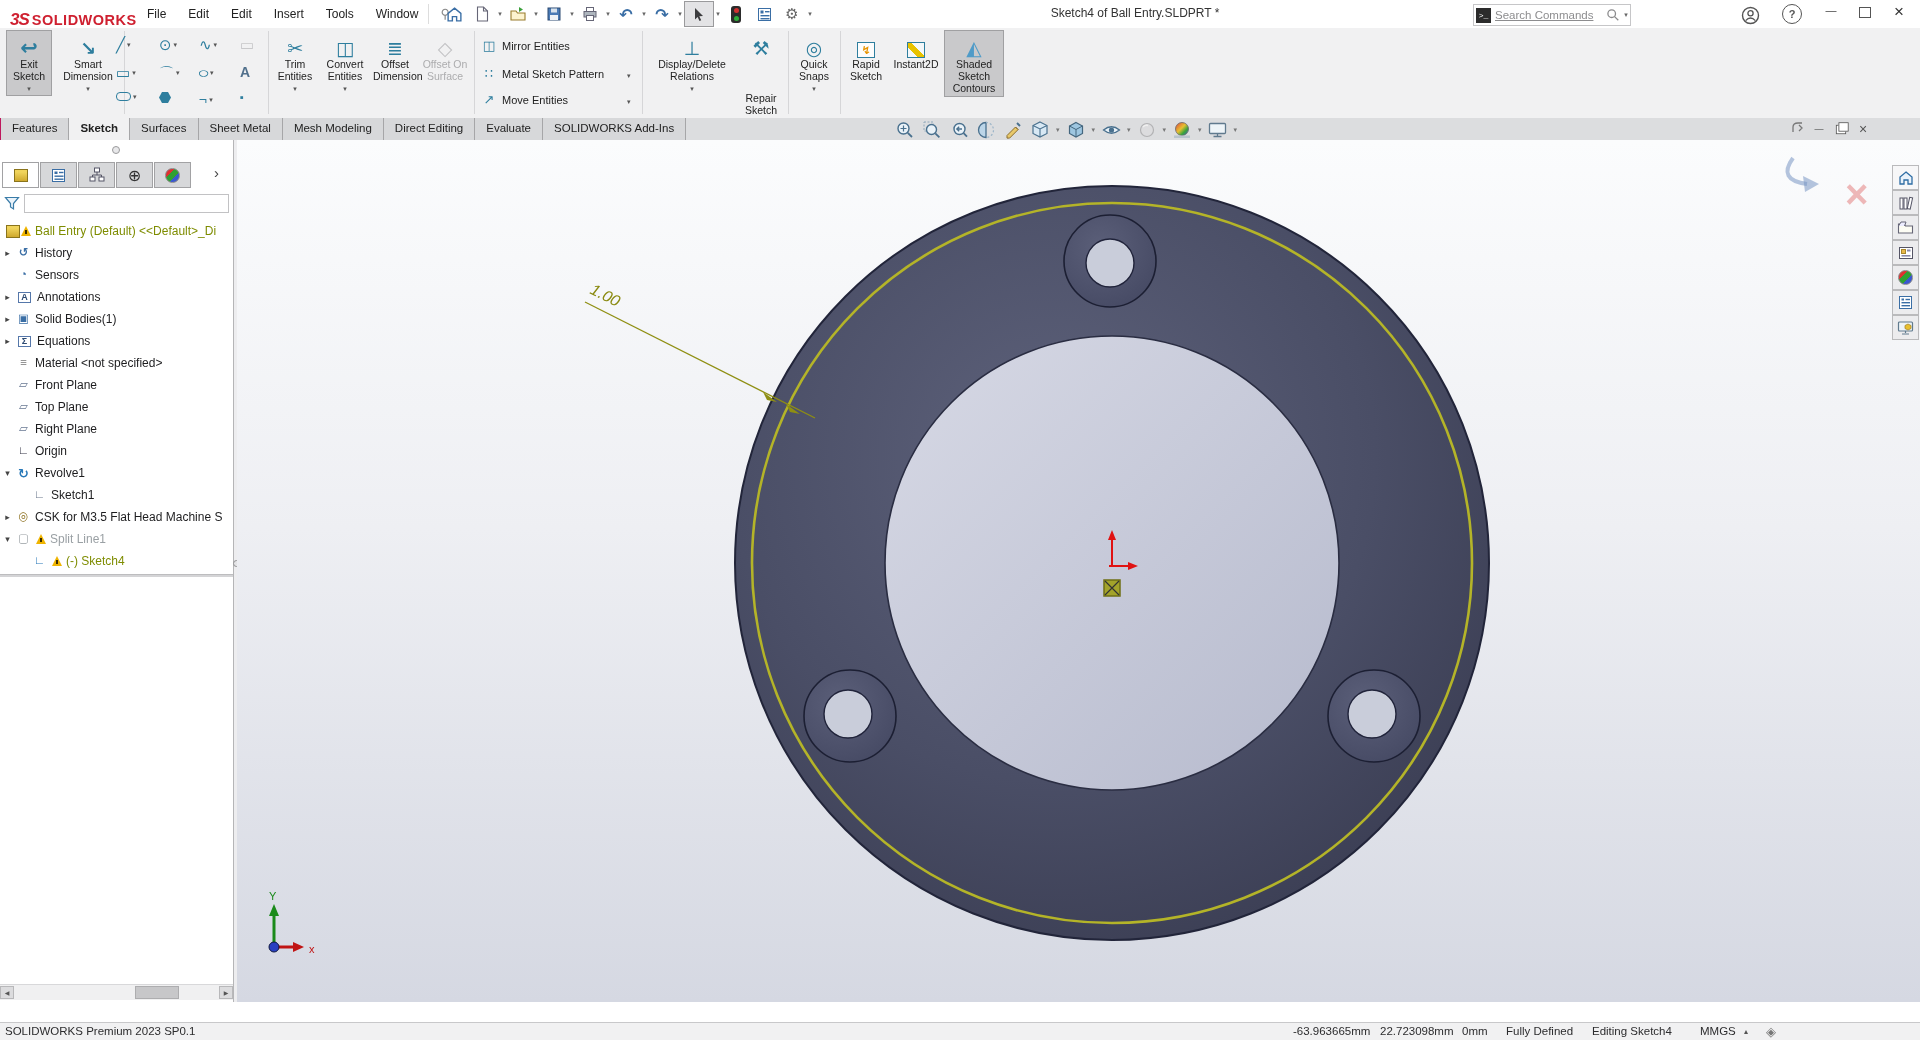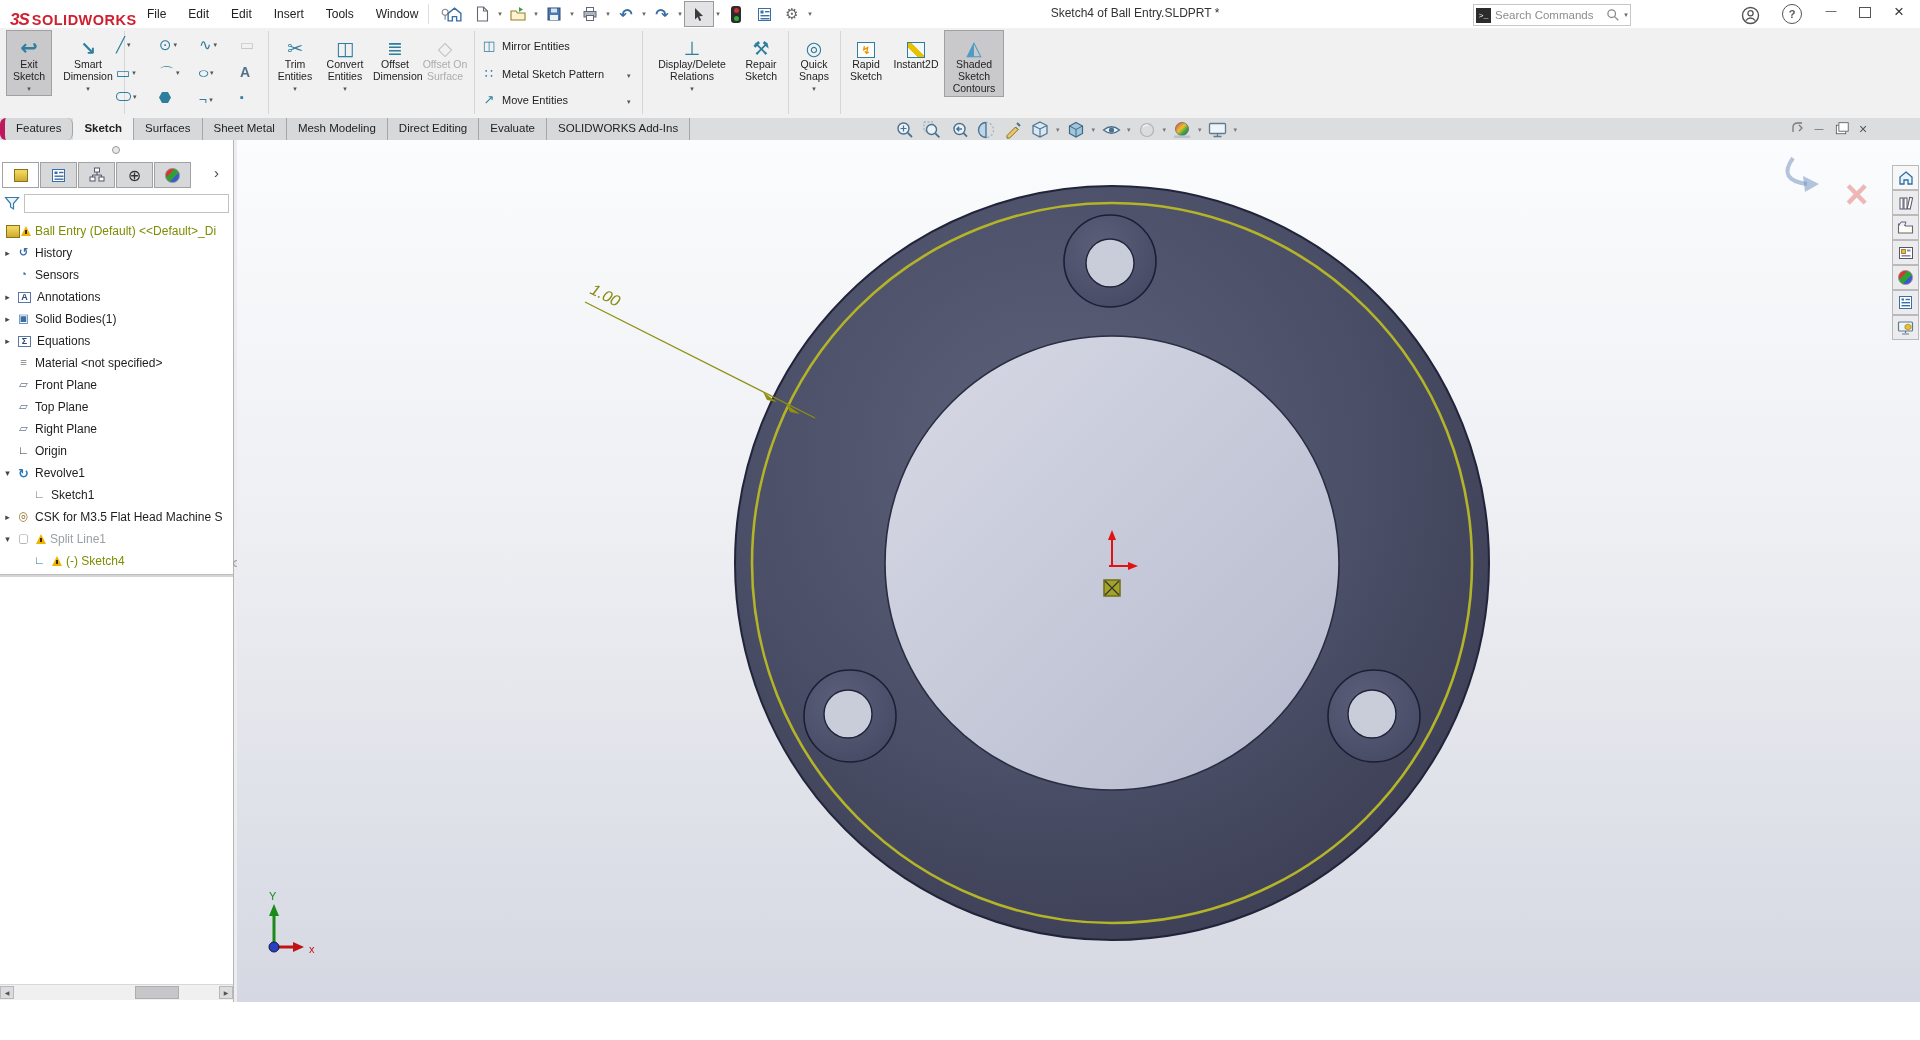--- a/index.html
+++ b/index.html
@@ -14,21 +14,21 @@
   .menu-item{padding:0 11px;font-size:12px;line-height:28px;color:#222;cursor:default;}
   .qbtn{width:28px;height:24px;display:flex;align-items:center;justify-content:center;}
   .qcaret{font-size:7px;color:#666;width:8px;text-align:center;}
   .selbox{border:1px solid #9a9a9c;background:#e3e3e5;}
   .traffic{width:10px;height:17px;background:#2b2b2b;border-radius:3px;position:relative;}
   .traffic i{position:absolute;left:2.5px;width:5px;height:5px;border-radius:50%;}
   .traffic .r{top:2px;background:#d03030;}
   .traffic .g{bottom:2px;background:#2fae3a;}
   .searchbox{position:absolute;left:1473px;top:4px;width:156px;height:20px;background:#fff;border:1px solid #c6c6c8;display:flex;align-items:center;}
   .prompt-ic{background:#2b2b2b;color:#fff;font-family:"Liberation Mono","DejaVu Sans Mono",monospace;font-size:8px;width:15px;height:15px;display:flex;align-items:center;justify-content:center;margin:0 4px 0 2px;}
-  .search-ph{flex:1;font-size:11.5px;color:#8d8d8f;}
+  .search-ph{flex:1;font-size:11.5px;color:#8d8d8f;text-decoration:underline;}
   .circbtn{width:18px;height:18px;border:1.4px solid #555;border-radius:50%;display:flex;align-items:center;justify-content:center;font-size:11px;color:#555;font-weight:bold;}
   .restore-ic{position:relative;width:10px;height:9px;border:1px solid #555;background:#fff;}
   .restore-ic:before{content:"";position:absolute;left:2px;top:-4px;width:10px;height:9px;border:1px solid #555;background:#fff;z-index:-1;}
   
   .ribbon{position:absolute;left:0;top:28px;width:1920px;height:90px;background:#f1f1f2;border-bottom:1px solid #c2c2c4;}
   .rsep{position:absolute;top:3px;width:1px;height:83px;background:#d6d6d8;}
   .bigbtn{position:absolute;top:3px;display:flex;flex-direction:column;align-items:center;text-align:center;font-size:10.5px;line-height:1.15;color:#222;cursor:default;}
   .bigbtn .bicon{height:27px;display:flex;align-items:flex-end;justify-content:center;color:#2e7e9e;font-size:19px;line-height:1;}
   .bigbtn .bcaret{font-size:7px;color:#555;margin-top:3px;}
   .pressed{background:#c9c9cb;border:1px solid #a0a0a2;top:2px;padding-bottom:2px;}
@@ -39,21 +39,21 @@
   .rowbtn{position:absolute;display:flex;align-items:center;font-size:11px;color:#222;}
   .rowbtn .ric{color:#2e7e9e;font-size:13px;width:18px;text-align:center;margin-right:4px;}
   .slot-ic{width:13px;height:7px;border:1.5px solid #2e7e9e;border-radius:4px;}
   .hex-ic{width:12px;height:11px;background:#2e7e9e;clip-path:polygon(25% 0,75% 0,100% 50%,75% 100%,25% 100%,0 50%);}
   .i2d-ic{width:16px;height:14px;border:1.5px solid #2e7e9e;background:linear-gradient(45deg,#f4f8fa 32%,#e8c200 32%,#e8c200 58%,#f4f8fa 58%);}
   .rapid-box{width:16px;height:14px;border:1.5px solid #2e7e9e;background:#fdfdfd;display:flex;align-items:center;justify-content:center;font-size:11px;color:#e89400;font-weight:bold;}
   .winctl{font-size:12px;color:#555;width:22px;text-align:center;}
   
   .ctabs{position:absolute;left:0;top:118px;width:1920px;height:22px;background:#dcdddf;border-bottom:1px solid #97979b;display:flex;align-items:stretch;}
   .ctab{padding:0 11px;font-size:11.5px;line-height:21px;color:#222;background:#d7d8da;border-right:1px solid #a6a6a8;cursor:default;}
-  .ctab:first-child{border-left:5px solid #be185d;border-radius:6px;}
+  .ctab:first-child{border-left:1px solid #be185d;}
   .ctab.active{background:#f1f1f2;font-weight:bold;}
   
   .hud{position:absolute;left:893px;top:118px;height:23px;display:flex;align-items:center;gap:3px;}
   .hudbtn{width:24px;height:21px;display:flex;align-items:center;justify-content:center;}
   .hudcaret{font-size:7px;color:#777;margin:0 1px;}
   
   .panel{position:absolute;left:0;top:140px;width:233px;height:862px;background:#fff;border-right:1px solid #b5b5b7;}
   .panel-dot{position:absolute;left:112px;top:6px;width:6px;height:6px;border:1px solid #9a9a9c;border-radius:50%;background:#e8e8ea;}
   .ptab{position:absolute;top:22px;width:37px;height:26px;background:#d7d8da;border:1px solid #a2a2a4;display:flex;align-items:center;justify-content:center;box-sizing:border-box;}
   .ptab.active{background:#fff;}
@@ -297,21 +297,21 @@
     <span class="abs gcaret" style="left:625px;top:70px;">▾</span>
 
     <div class="rsep" style="left:642px;"></div>
     <div class="bigbtn" style="left:648px;width:88px;">
       <span class="bicon">⊥</span>
       <span style="width:86px;">Display/Delete Relations</span>
       <span class="bcaret">▾</span>
     </div>
     <div class="bigbtn" style="left:738px;width:46px;">
       <span class="bicon">⚒</span>
-      <span style="width:44px;">Repair Sketch</span>
+      <span style="width:44px;margin-top:34px;">Repair Sketch</span>
     </div>
     <div class="rsep" style="left:788px;"></div>
     <div class="bigbtn" style="left:792px;width:44px;">
       <span class="bicon">◎</span>
       <span style="width:42px;">Quick Snaps</span>
       <span class="bcaret">▾</span>
     </div>
     <div class="rsep" style="left:840px;"></div>
     <div class="bigbtn" style="left:844px;width:44px;">
       <span class="bicon">
@@ -703,14 +703,25 @@
     <span class="tp" style="top:315px;">
       <svg width="17" height="16" viewBox="0 0 17 16">
           <rect x="1.5" y="2" width="14" height="9" rx="1" fill="#eef4f8" stroke="#607a8e" stroke-width="1.2"></rect>
           <path d="M8.5 11 v2 M5 14 h7" stroke="#607a8e" stroke-width="1.2"></path>
           <polygon points="11,4 14,5.5 14,8.5 11,10 8,8.5 8,5.5" fill="#e8c030" stroke="#a8862a" stroke-width="0.8"></polygon>
         </svg>
     </span>
   </div>
 
 
+  <div class="status">
+    <span style="left:5px;">SOLIDWORKS Premium 2023 SP0.1</span>
+    <span style="left:1293px;">-63.963665mm</span>
+    <span style="left:1380px;">22.723098mm</span>
+    <span style="left:1462px;">0mm</span>
+    <span style="left:1506px;">Fully Defined</span>
+    <span style="left:1592px;">Editing Sketch4</span>
+    <span style="left:1700px;">MMGS</span>
+    <span style="left:1744px;font-size:8px;color:#555;top:4px;">▴</span>
+    <span style="left:1766px;color:#777;font-size:13px;top:1px;">◈</span>
+  </div>
 
 </div>
 
 </body></html>

